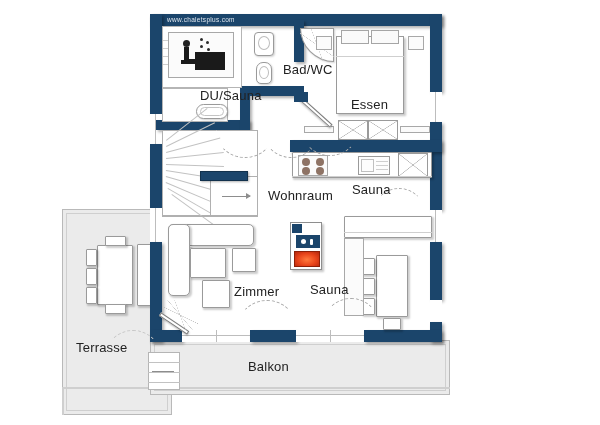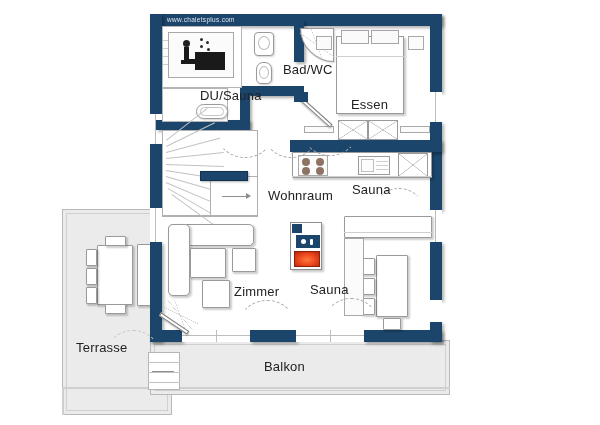--- a/index.html
+++ b/index.html
@@ -275,15 +275,15 @@
   <div class="watermark" style="left:167px;top:16px;">www.chaletsplus.com</div>
 
   <div class="lbl" style="left:200px;top:88px;">DU/Sauna</div>
   <div class="lbl" style="left:283px;top:62px;">Bad/WC</div>
   <div class="lbl" style="left:351px;top:97px;">Essen</div>
   <div class="lbl" style="left:352px;top:182px;">Sauna</div>
   <div class="lbl" style="left:268px;top:188px;">Wohnraum</div>
   <div class="lbl" style="left:234px;top:284px;">Zimmer</div>
   <div class="lbl" style="left:310px;top:282px;">Sauna</div>
   <div class="lbl" style="left:76px;top:340px;">Terrasse</div>
-  <div class="lbl" style="left:264px;top:359px;">Balkon</div>
+  <div class="lbl" style="left:248px;top:359px;">Balkon</div>
 
 </div>
 
 </body></html>

